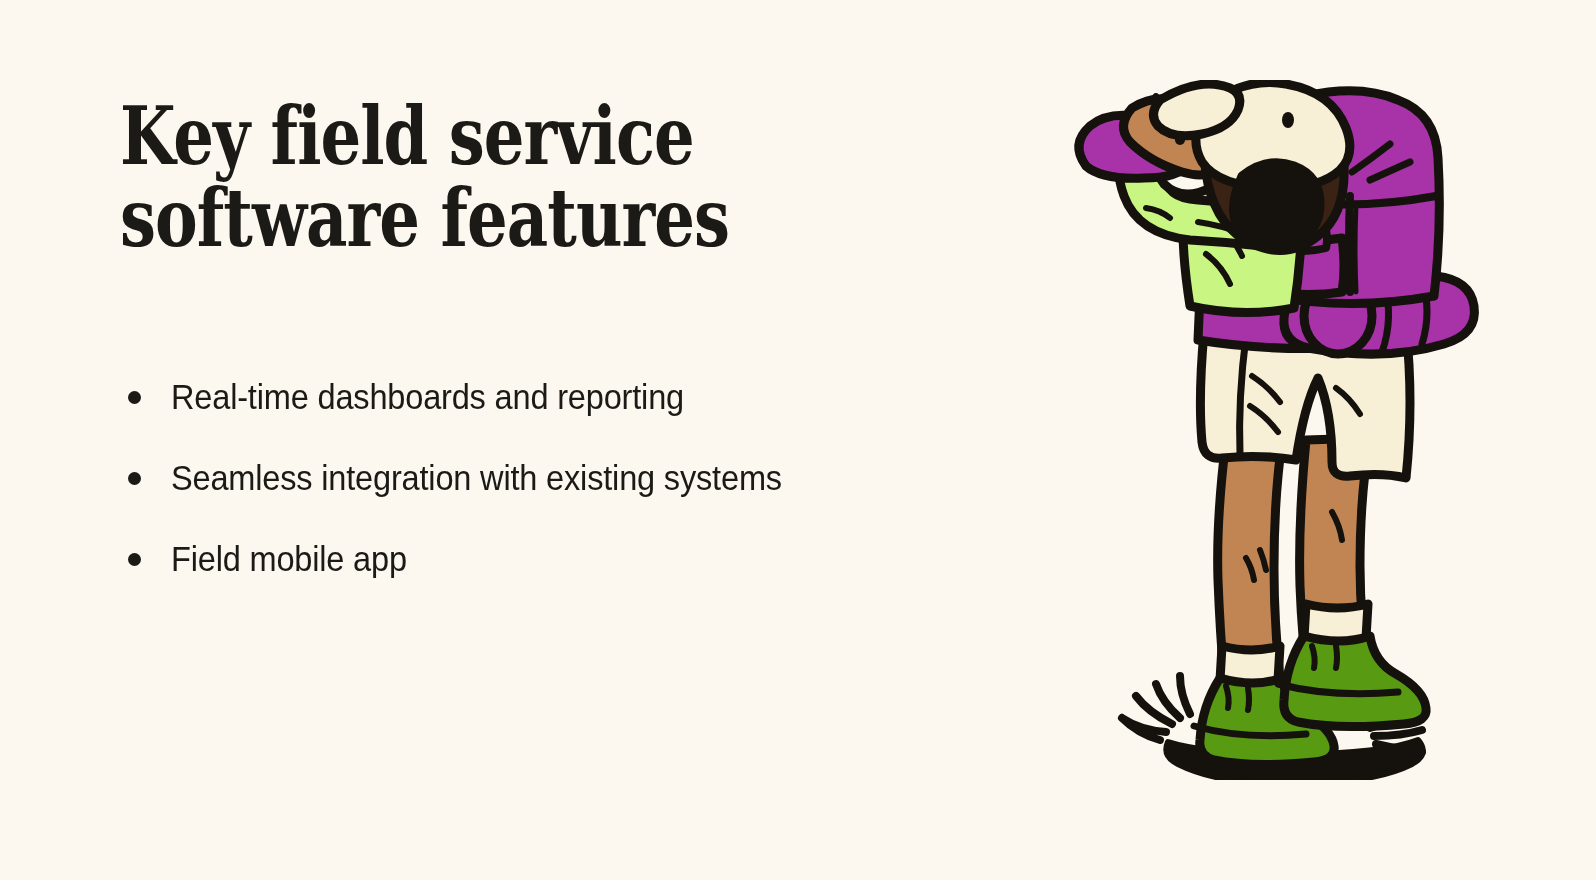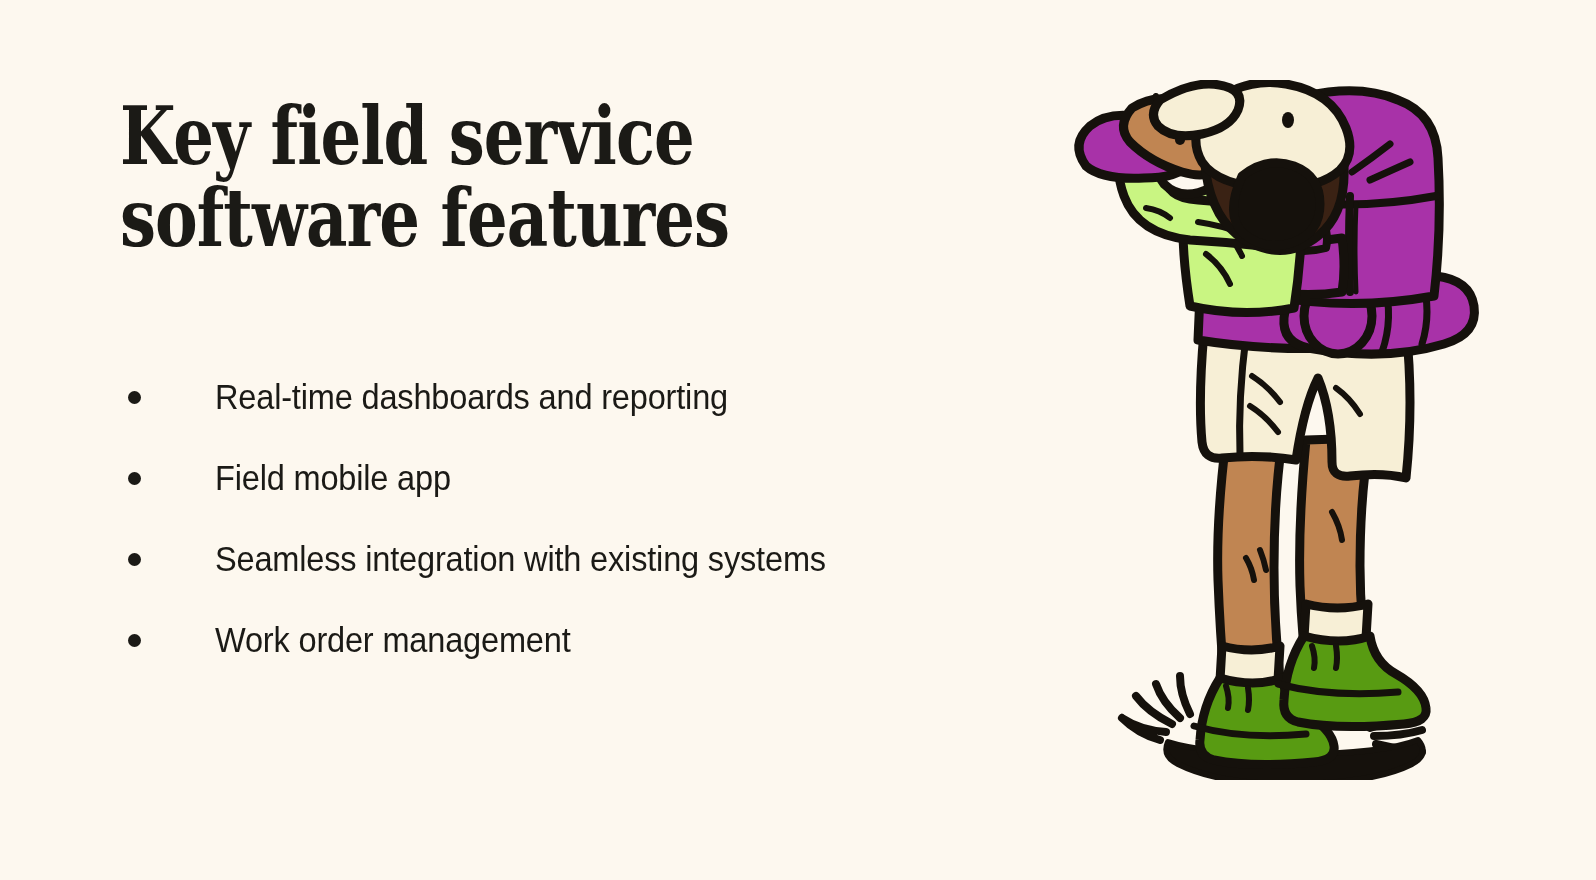--- a/index.html
+++ b/index.html
@@ -41,21 +41,20 @@
   .bullets {
     position: absolute;
     left: 128px; top: 378px;
     width: 940px;
     list-style: none;
   }
   .bullet-row {
     display: flex;
     align-items: flex-start;
     height: 81px;
-    gap: 44px;
   }
   .bullet-dot {
     width: 13px; height: 13px;
     border-radius: 50%;
     background: #1B1A16;
     flex: 0 0 13px;
     margin-top: 13px;
   }
   .bullet-text {
     margin-left: 30px;
@@ -88,29 +87,25 @@
 software features</h1>
   </div>
 
   <ul class="bullets">
     <li class="bullet-row">
       <span class="bullet-dot"></span>
       <span class="bullet-text">Real-time dashboards and reporting</span>
     </li>
     <li class="bullet-row">
       <span class="bullet-dot"></span>
-      <span class="bullet-text">Field mobile app</span>
-    </li>
-    <li class="bullet-row">
-      <span class="bullet-dot"></span>
       <span class="bullet-text">Seamless integration with existing systems</span>
     </li>
     <li class="bullet-row">
       <span class="bullet-dot"></span>
-      <span class="bullet-text">Work order management</span>
+      <span class="bullet-text">Field mobile app</span>
     </li>
   </ul>
 
   <div class="illustration">
     <svg viewBox="0 0 450 700" xmlns="http://www.w3.org/2000/svg">
       <g fill="none" stroke="#15110C" stroke-width="9" stroke-linecap="round" stroke-linejoin="round">
 
         <g>
           <path d="M120 660 q-22 -6 -38 -22 M126 652 q-26 -2 -44 -14 M132 644 q-24 -12 -36 -28
                    M140 638 q-18 -16 -24 -34 M150 634 q-10 -20 -10 -38" stroke-width="8" fill="none"></path>

